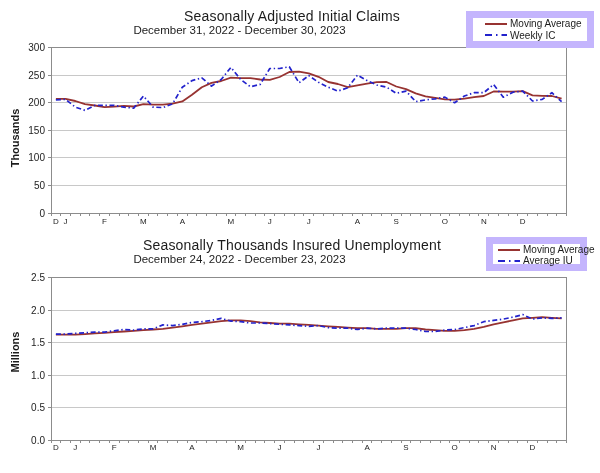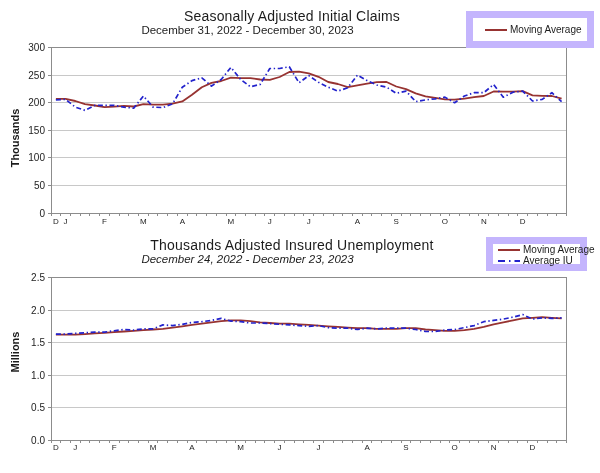--- a/index.html
+++ b/index.html
@@ -2,34 +2,34 @@
 <html><head>
 <meta charset="utf-8">
 <style>
   html,body { margin:0; padding:0; background:#fff; }
   .canvas { position:relative; width:600px; height:473px; background:#ffffff;
             font-family:"Liberation Sans", sans-serif; overflow:hidden; }
   svg.plot { position:absolute; left:0; top:0; }
   .chart-title { position:absolute; left:0; width:584px; text-align:center;
                  font-size:14px; color:#1c1c1c; letter-spacing:.2px; }
   .chart-subtitle { position:absolute; left:0; width:479px; text-align:center;
-                    font-size:11.5px; color:#1c1c1c;padding-left:8px; }
+                    font-size:11.5px; color:#1c1c1c; }
   .legend { position:absolute; border:7px solid #c4b5fd; background:#ffffff;
             display:flex; flex-direction:column; justify-content:space-evenly;
             box-sizing:border-box; }
   .legend-row { display:flex; align-items:center; gap:3px; }
   .legend-label { font-size:10px; color:#1c1c1c; white-space:nowrap; }
   .swatch { flex:0 0 auto; }
   .unit-label { position:absolute; width:100px; height:14px; line-height:14px;
                 text-align:center; font-size:11px; font-weight:bold; color:#1c1c1c;
                 transform:rotate(-90deg); }
   #legend-top { left:466px; top:11px; width:128px; height:37px; padding-left:12px; }
   #legend-bottom { left:486px; top:237px; width:101px; height:34px; padding-left:5px; }
   #title-top { top:8px; } #subtitle-top { top:24px; }
-  #title-bottom { top:237px; } #subtitle-bottom { top:253px;font-style:italic; }
+  #title-bottom { top:237px; } #subtitle-bottom { top:253px; }
   #unit-top { left:-35px; top:131px; } #unit-bottom { left:-35px; top:345px; }
 </style>
 </head>
 <body>
 
 <div class="canvas">
 
   <svg class="plot" width="600" height="473" viewBox="0 0 600 473">
       <g>
         <line x1="51" y1="185.41666666666666" x2="566.5" y2="185.41666666666666" stroke="#C8C8C8" stroke-width="1" shape-rendering="crispEdges"></line>
@@ -216,25 +216,31 @@
     <div class="chart-title" id="title-top">Seasonally Adjusted Initial Claims</div>
     <div class="chart-subtitle" id="subtitle-top">December 31, 2022 - December 30, 2023</div>
     <div class="unit-label" id="unit-top">Thousands</div>
     <div class="legend" id="legend-top">
       <div class="legend-row">
         <svg class="swatch" width="22" height="8">
             <line x1="0" y1="4" x2="22" y2="4" stroke="#973331" stroke-width="2"></line>
           </svg>
         <span class="legend-label">Moving Average</span>
       </div>
+      <div class="legend-row">
+        <svg class="swatch" width="22" height="8">
+            <line x1="0" y1="4" x2="22" y2="4" stroke="#2222CC" stroke-width="1.8" stroke-dasharray="7 4 1.5 4"></line>
+          </svg>
+        <span class="legend-label">Weekly IC</span>
+      </div>
     </div>
   </section>
 
   <section>
-    <div class="chart-title" id="title-bottom">Thousands Adjusted Insured Unemployment</div>
+    <div class="chart-title" id="title-bottom">Seasonally Thousands Insured Unemployment</div>
     <div class="chart-subtitle" id="subtitle-bottom">December 24, 2022 - December 23, 2023</div>
     <div class="unit-label" id="unit-bottom">Millions</div>
     <div class="legend" id="legend-bottom">
       <div class="legend-row">
         <svg class="swatch" width="22" height="8">
             <line x1="0" y1="4" x2="22" y2="4" stroke="#973331" stroke-width="2"></line>
           </svg>
         <span class="legend-label">Moving Average</span>
       </div>
       <div class="legend-row">

